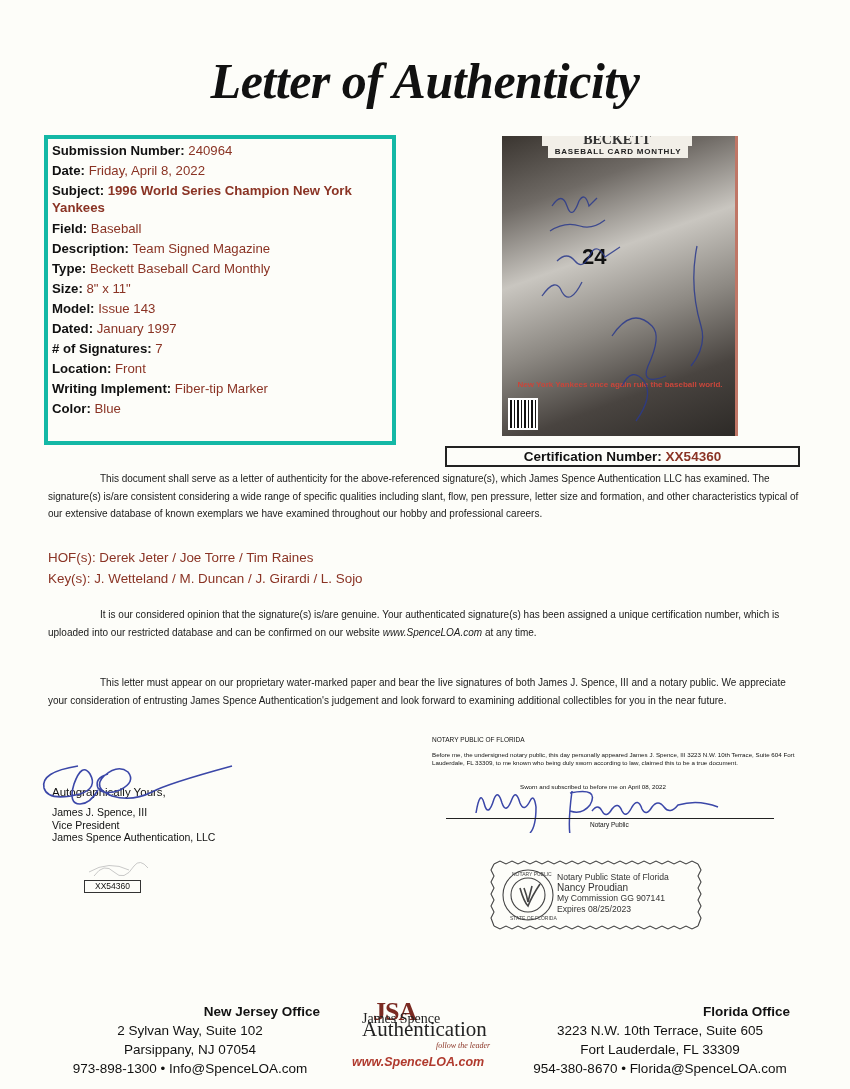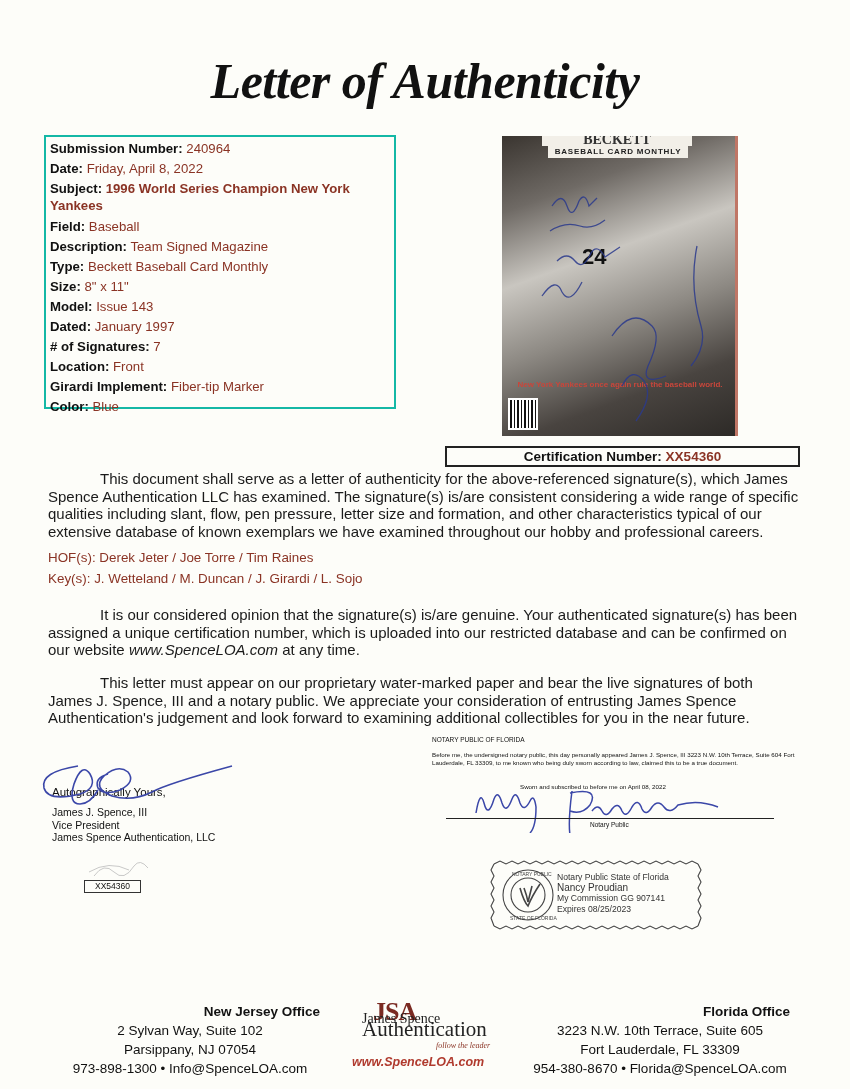--- a/index.html
+++ b/index.html
@@ -5,22 +5,22 @@
   * { box-sizing: border-box; margin: 0; padding: 0; }
   html, body { width: 850px; height: 1089px; background: #fdfdf9; overflow: hidden; }
   body { position: relative; font-family: "Liberation Sans", sans-serif; color: #111; }
   .abs { position: absolute; }
   .title {
     left: 0; top: 52px; width: 850px; text-align: center;
     font-family: "Liberation Serif", serif; font-style: italic; font-weight: bold;
     font-size: 50px; color: #111; letter-spacing: -0.5px;
   }
   .info-box {
-    left: 44px; top: 135px; width: 352px; height: 274px;
-    border: 2px solid #14b8a6; background: #fdfdf9; padding: 2px 4px;
+    left: 44px; top: 135px; width: 352px; height: 310px;
+    border: 4px solid #14b8a6; background: #fdfdf9; padding: 2px 4px;
   }
   .info-row { font-size: 13.2px; line-height: 20px; }
   .info-row .lbl { font-weight: bold; color: #111; }
   .info-row .val { color: #8a3324; }
   .info-row .val.bold { font-weight: bold; }
   .info-row.subject { line-height: 17px; padding: 1px 0 3px 0; }
 
   .cover {
     left: 502px; top: 136px; width: 236px; height: 300px;
     background: linear-gradient(160deg, #3a3530 0%, #6f6a65 20%, #c9c6c0 40%, #8d8983 60%, #494440 80%, #2d2a27 100%);
@@ -55,21 +55,21 @@
     border: 2px solid #fff;
   }
   .cover svg.sigs { position: absolute; left: 0; top: 0; }
 
   .cert-box {
     left: 445px; top: 446px; width: 355px; height: 21px;
     border: 2px solid #222; text-align: center; font-size: 13.5px; font-weight: bold; line-height: 17px;
   }
   .cert-box .val { color: #8a3324; }
 
-  .para { left: 48px; width: 752px; font-size: 15px; line-height: 17.5px; color: #1a1a1a; text-indent: 52px; }
+  .para { left: 48px; width: 752px; font-size: 10px; line-height: 17.5px; color: #1a1a1a; text-indent: 52px; }
   .para .url { font-style: italic; }
   .hof { left: 48px; font-size: 13.4px; line-height: 20px; color: #8a3324; }
 
   .closing { left: 52px; top: 744px; font-size: 11.5px; color: #111; margin-top: 42px; }
   .sig1 { left: 38px; top: 752px; }
   .signer { left: 52px; top: 806px; font-size: 10.5px; line-height: 12.5px; color: #111; }
   .hologram { left: 84px; top: 858px; width: 70px; height: 22px; }
   .cert-sticker {
     left: 84px; top: 880px; width: 57px; height: 13px; border: 1px solid #333;
     font-size: 8.5px; text-align: center; line-height: 11px; font-family: "Liberation Sans Narrow", "Liberation Sans", sans-serif;
@@ -139,21 +139,21 @@
   </div>
   <div class="info-row">
     <span class="lbl"># of Signatures:</span>
     <span class="val">7</span>
   </div>
   <div class="info-row">
     <span class="lbl">Location:</span>
     <span class="val">Front</span>
   </div>
   <div class="info-row">
-    <span class="lbl">Girardi Implement:</span>
+    <span class="lbl">Writing Implement:</span>
     <span class="val">Fiber-tip Marker</span>
   </div>
   <div class="info-row">
     <span class="lbl">Color:</span>
     <span class="val">Blue</span>
   </div>
 </div>
 
 <div class="abs cover">
   <div class="mast">BECKETT</div>

